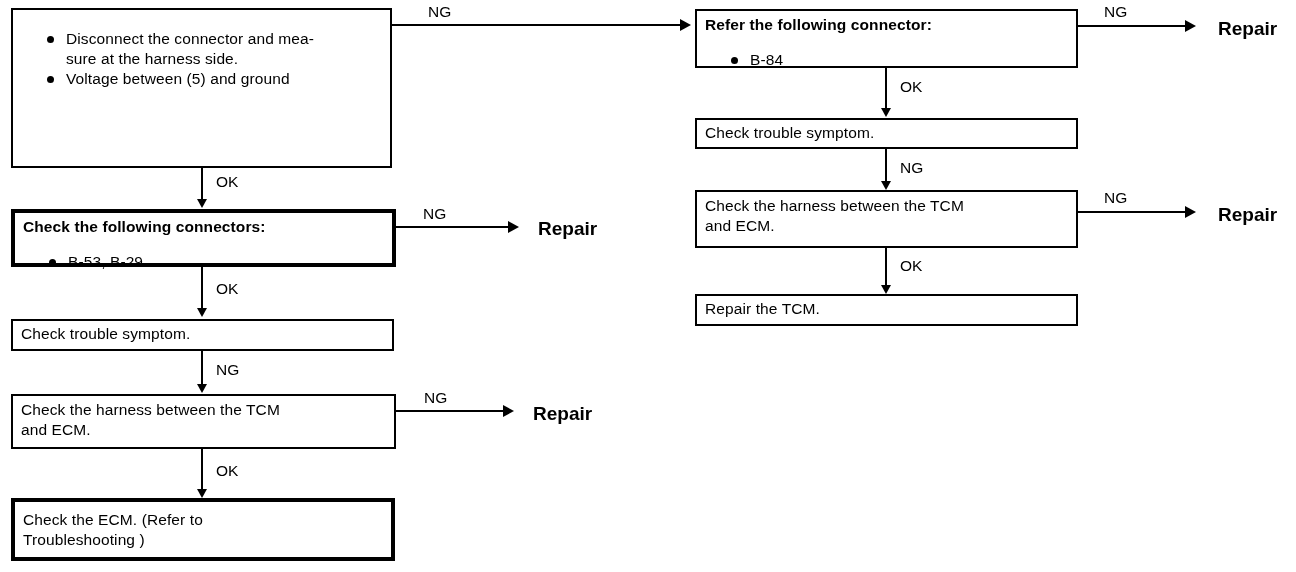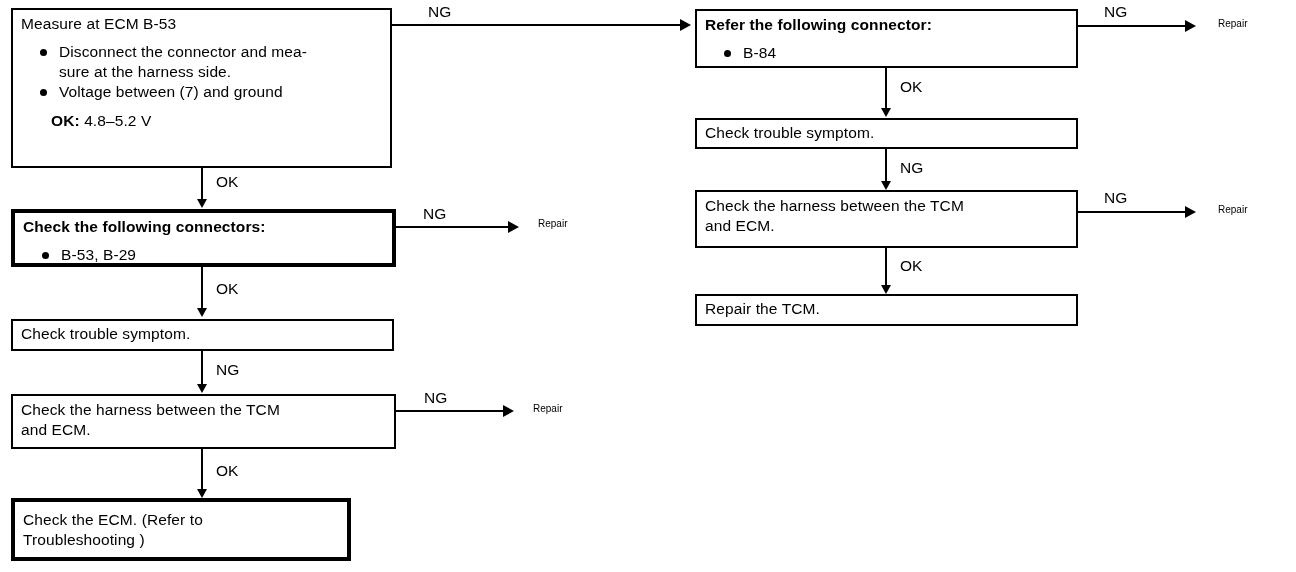--- a/index.html
+++ b/index.html
@@ -32,21 +32,21 @@
     font-size: 15.5px;
     line-height: 1.30;
     white-space: nowrap;
     letter-spacing: 0.1px;
   }
   .box-title.strong {
     font-weight: bold;
   }
   .bullets {
     list-style: none;
-    margin: 8px;
+    margin: 15px;
     padding: 0;
   }
   .bullets li {
     position: relative;
     font-size: 15.5px;
     line-height: 1.30;
     padding-left: 30px;
     letter-spacing: 0.1px;
   }
   .bullets li::before {
@@ -94,42 +94,37 @@
     border-left: 11px solid #000;
   }
   .edge-label {
     position: absolute;
     font-size: 15.5px;
     line-height: 1;
     white-space: nowrap;
   }
   .endpoint-label {
     position: absolute;
-    font-size: 10px;
-    font-weight: normal;
+    font-size: 19px;
+    font-weight: bold;
     line-height: 1;
     white-space: nowrap;
   }
 </style>
 </head>
 <body>
 
 <div id="canvas">
 
   <div class="box" style="left:11px; top:8px; width:381px; height:160px;">
-    <div class="box-title">Measure at ECM B-53</div>
     <ul class="bullets">
       <li style="white-space:pre-line;">Disconnect the connector and mea-
 sure at the harness side.</li>
-      <li>Voltage between (7) and ground</li>
+      <li>Voltage between (5) and ground</li>
     </ul>
-    <div class="sub-line">
-      <b>OK:</b>
-      <span>4.8–5.2 V</span>
-    </div>
   </div>
 
   <div class="hline" style="left:392px; top:24px; width:288px;"></div>
   <div class="arrow-right" style="left:680px; top:19px;"></div>
   <div class="edge-label" style="left:428px; top:4px;">NG</div>
 
   <div class="vline" style="left:201px; top:168px; width:2px; height:33px;"></div>
   <div class="arrow-down" style="left:197px; top:199px;"></div>
   <div class="edge-label" style="left:216px; top:174px;">OK</div>
 
@@ -164,21 +159,21 @@
 
   <div class="hline" style="left:396px; top:410px; width:110px;"></div>
   <div class="arrow-right" style="left:503px; top:405px;"></div>
   <div class="edge-label" style="left:424px; top:390px;">NG</div>
   <div class="endpoint-label" style="left:533px; top:404px;">Repair</div>
 
   <div class="vline" style="left:201px; top:449px; width:2px; height:42px;"></div>
   <div class="arrow-down" style="left:197px; top:489px;"></div>
   <div class="edge-label" style="left:216px; top:463px;">OK</div>
 
-  <div class="box bold" style="left:11px; top:498px; width:340px; height:63px; padding-top:8px;">
+  <div class="box bold" style="left:11px; top:498px; width:384px; height:63px; padding-top:8px;">
     <div class="box-title" style="white-space:pre-line;">Check the ECM. (Refer to
 Troubleshooting )</div>
   </div>
 
   <div class="box" style="left:695px; top:9px; width:383px; height:59px;">
     <div class="box-title strong">Refer the following connector:</div>
     <ul class="bullets">
       <li>B-84</li>
     </ul>
   </div>

